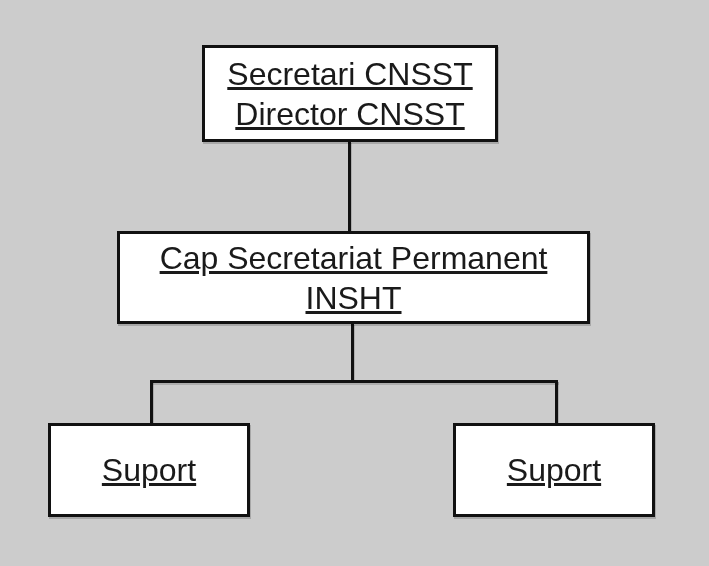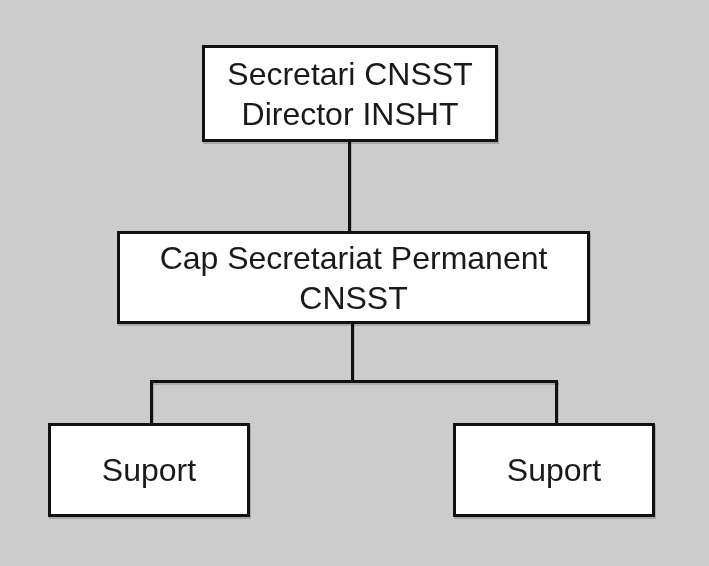--- a/index.html
+++ b/index.html
@@ -23,20 +23,21 @@
     display: flex;
     flex-direction: column;
     align-items: center;
     justify-content: center;
     text-align: center;
     color: #1a1a1a;
     font-size: 32px;
     font-weight: 300;
     line-height: 40px;
     letter-spacing: 0px;
+    text-decoration: underline;
   }
   .node .line { display: block; white-space: nowrap; }
   .node-root    { left: 202px; top: 45px;  width: 296px; height: 97px; }
   .node-manager { left: 117px; top: 231px; width: 473px; height: 93px; }
   .node-admin   { left: 48px;  top: 423px; width: 202px; height: 94px; }
   .node-tech    { left: 453px; top: 423px; width: 202px; height: 94px; }
   .connector {
     position: absolute;
     background: #111111;
     box-shadow: 1px 2px 0 rgba(0,0,0,0.15);
@@ -53,26 +54,26 @@
 <div class="canvas">
 
   <div class="connector conn-root-manager"></div>
   <div class="connector conn-manager-stem"></div>
   <div class="connector conn-rail"></div>
   <div class="connector conn-drop-left"></div>
   <div class="connector conn-drop-right"></div>
 
   <div class="node node-root">
     <span class="line">Secretari CNSST</span>
-    <span class="line">Director INSHT</span>
+    <span class="line">Director CNSST</span>
   </div>
 
   <div class="node node-manager">
     <span class="line">Cap Secretariat Permanent</span>
-    <span class="line">CNSST</span>
+    <span class="line">INSHT</span>
   </div>
 
   <div class="node node-admin">
     <span class="line">Suport</span>
   </div>
 
   <div class="node node-tech">
     <span class="line">Suport</span>
   </div>
 

